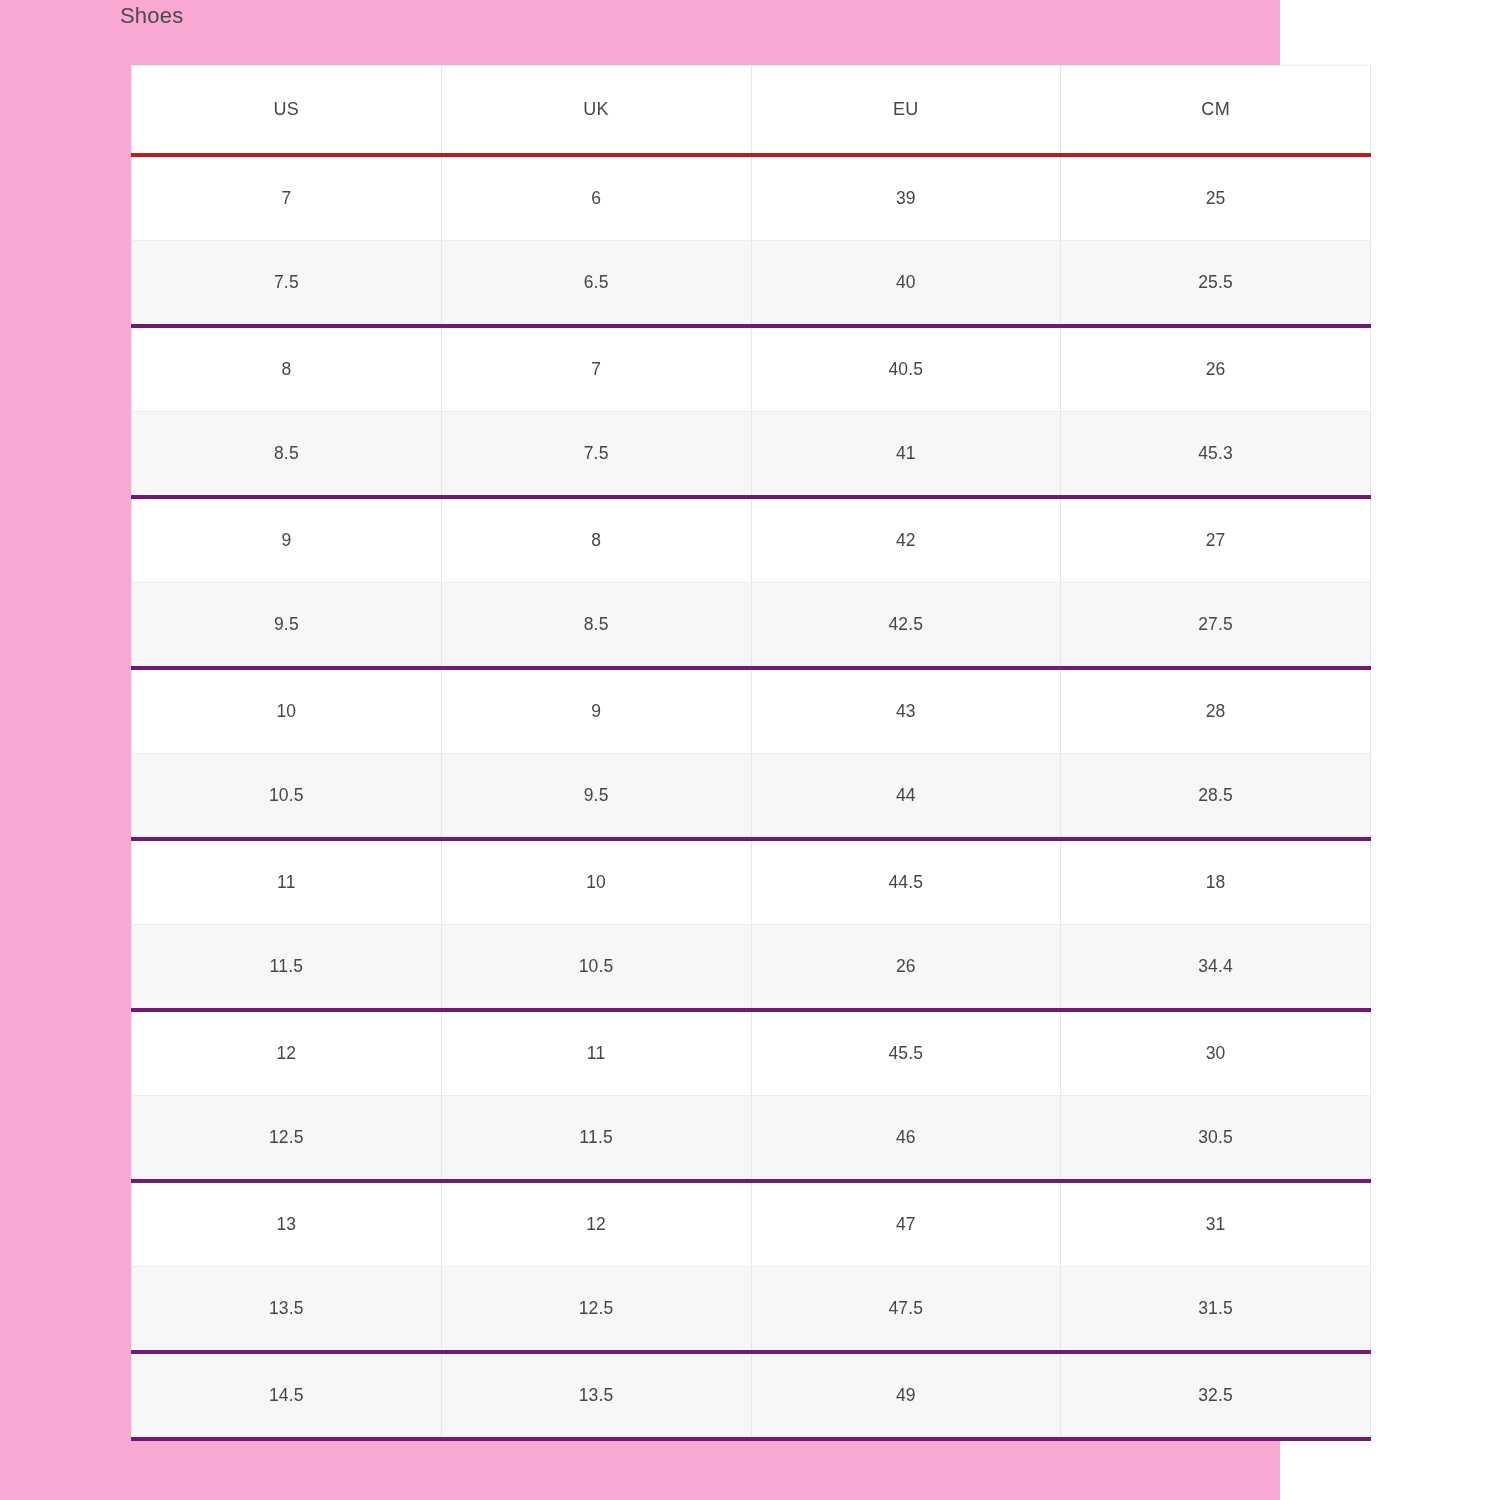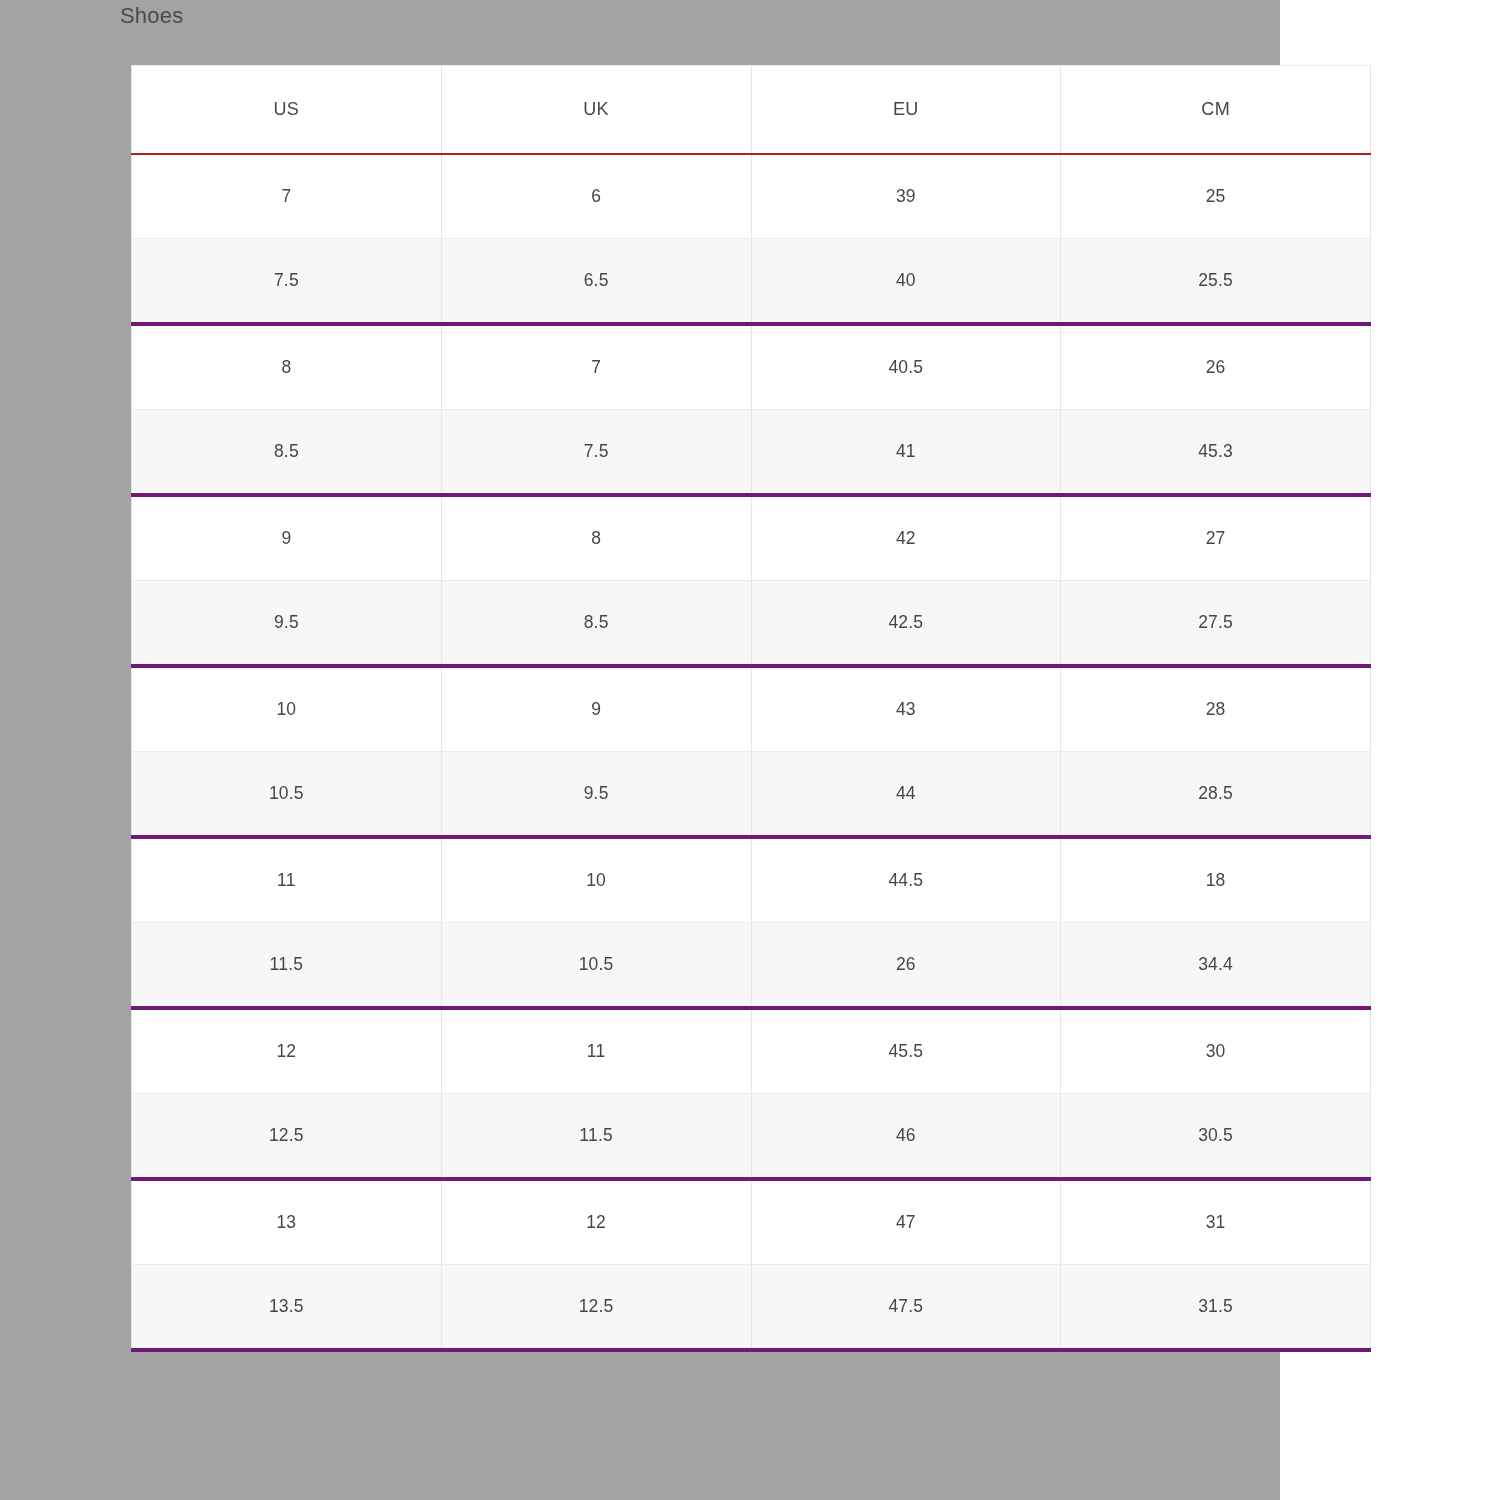--- a/index.html
+++ b/index.html
@@ -13,21 +13,21 @@
     height: 1500px;
     overflow: hidden;
     font-family: "Liberation Sans", sans-serif;
     -webkit-font-smoothing: antialiased;
   }
 
   .page {
     position: relative;
     width: 1280px;
     height: 1500px;
-    background: #a3a3a3;
+    background: #f9a8d4;
     box-sizing: border-box;
     padding-left: 8px;
   }
 
   .page-title {
     position: absolute;
     left: 120px;
     top: 1px;
     font-size: 22px;
     line-height: 30px;
@@ -65,21 +65,21 @@
     border-top: 1px solid #ececec;
     border-bottom: 1px solid #ececec;
     padding: 0;
   }
 
   table.size-table thead th {
     height: 87px;
     font-size: 18px;
     letter-spacing: 0.3px;
     border-top: 1px solid #ececec;
-    border-bottom: 2px solid #b91c1c;
+    border-bottom: 4px solid #b91c1c;
     background: #ffffff;
   }
 
   table.size-table tbody td {
     height: 83px;
     font-size: 17.5px;
     letter-spacing: 0.2px;
   }
 
   table.size-table tbody tr.row-odd td {
@@ -193,17 +193,23 @@
             <td>12</td>
             <td>47</td>
             <td>31</td>
           </tr>
           <tr class="row-even">
             <td>13.5</td>
             <td>12.5</td>
             <td>47.5</td>
             <td>31.5</td>
           </tr>
+          <tr class="row-even">
+            <td>14.5</td>
+            <td>13.5</td>
+            <td>49</td>
+            <td>32.5</td>
+          </tr>
         </tbody>
     </table>
   </div>
 
 </div>
 
 </body></html>

